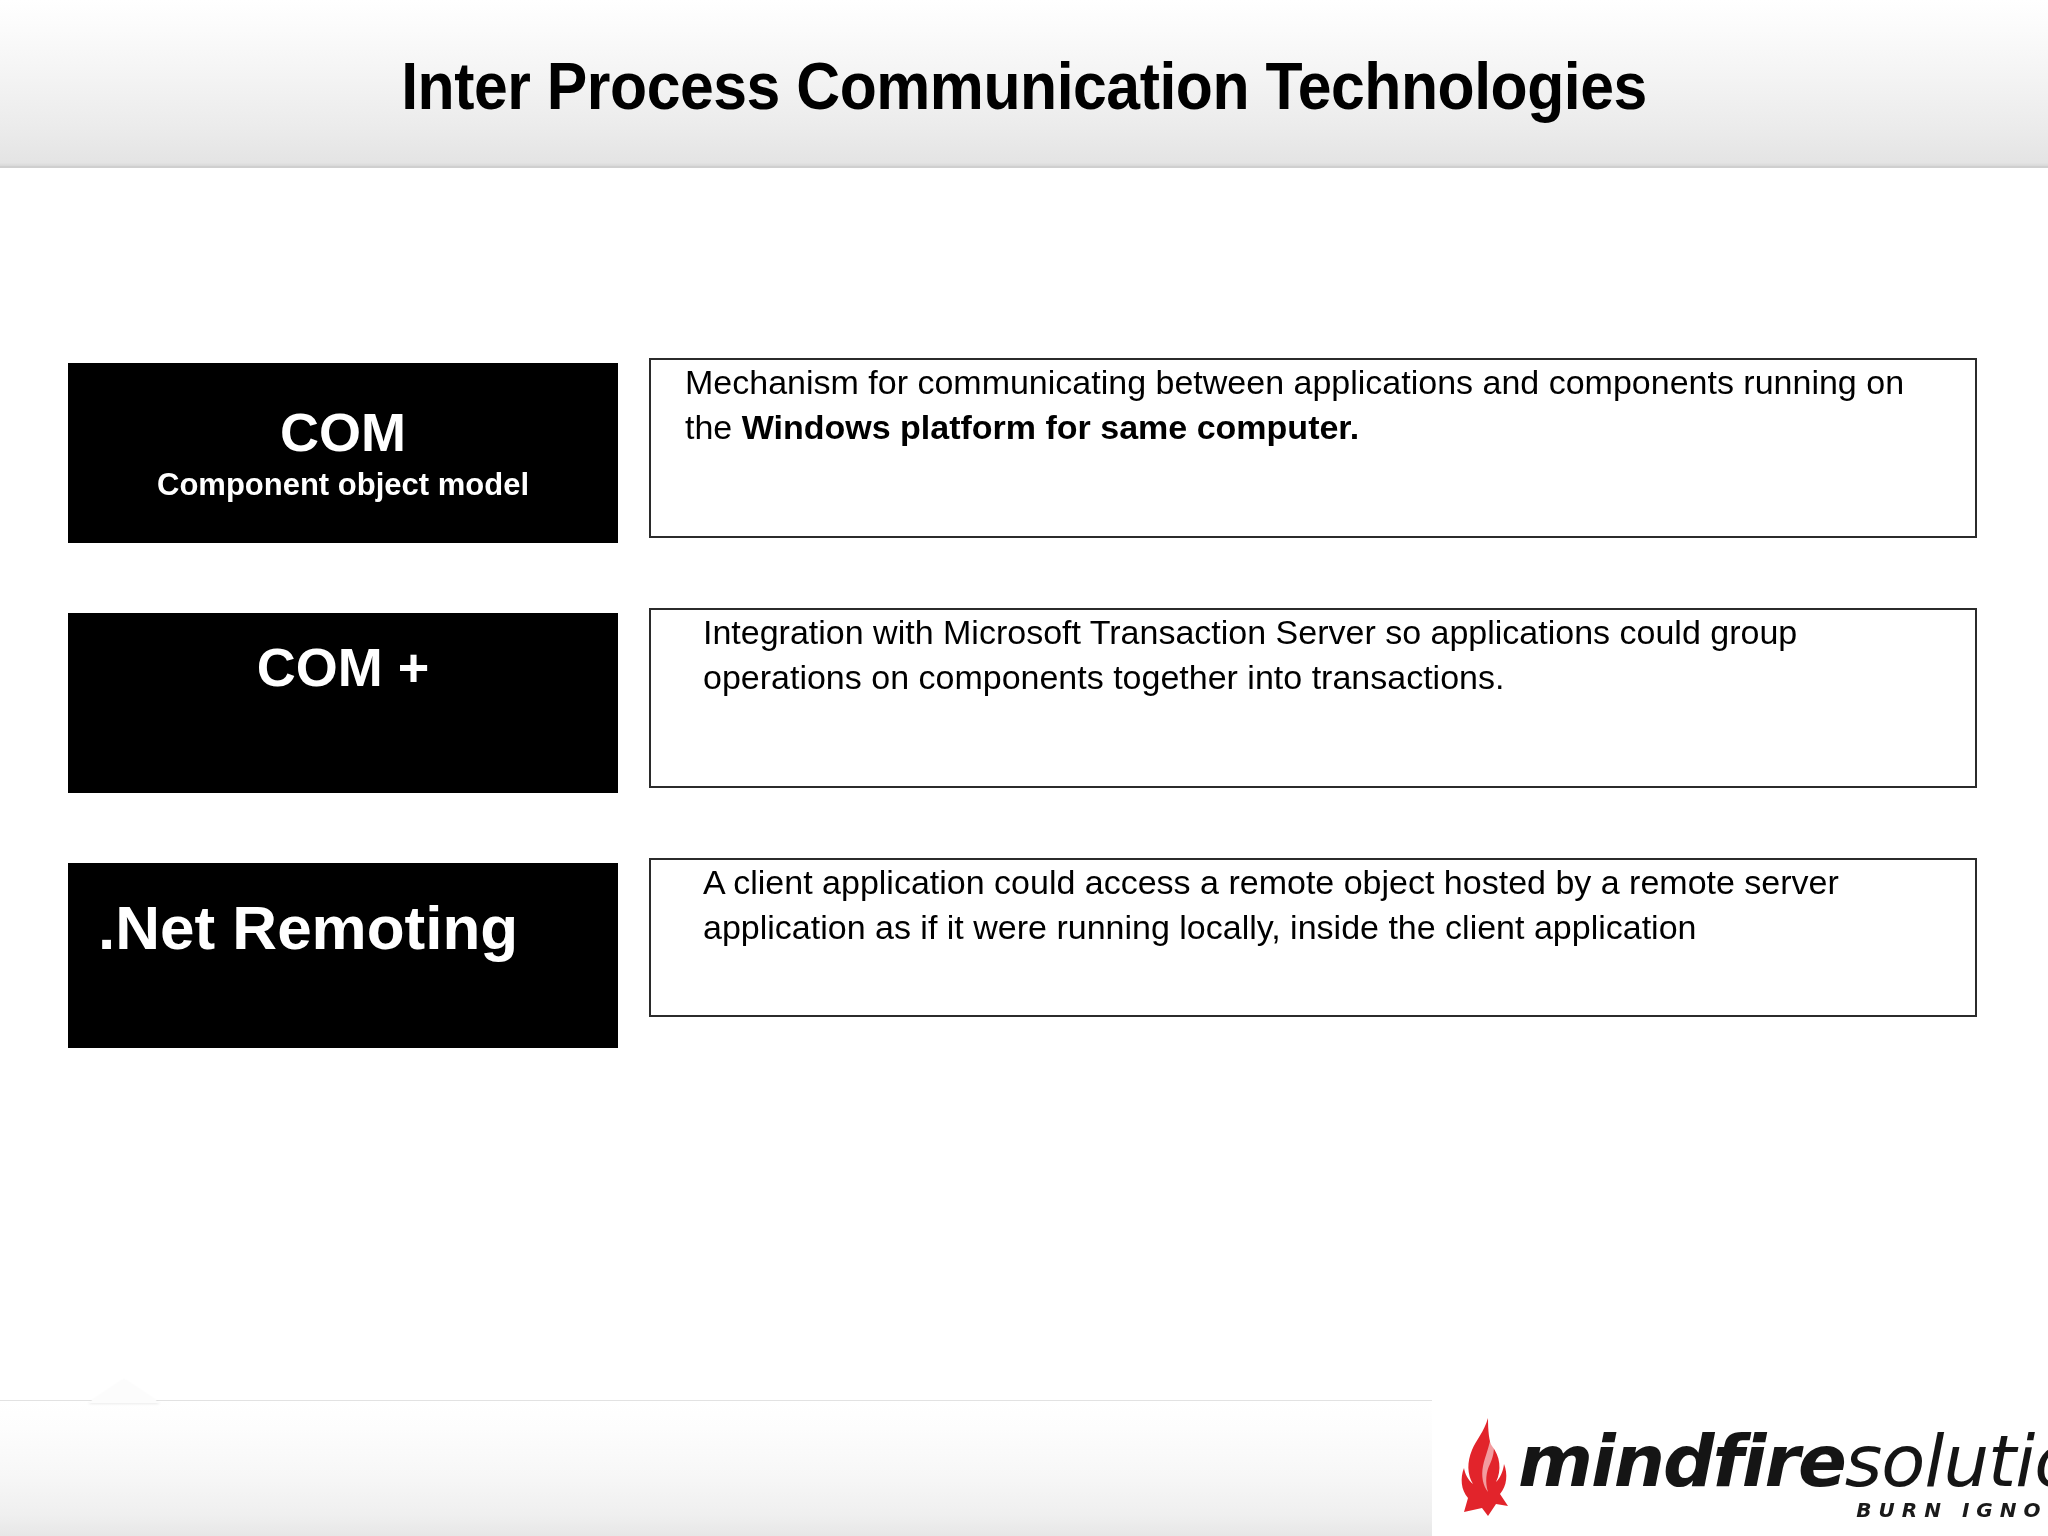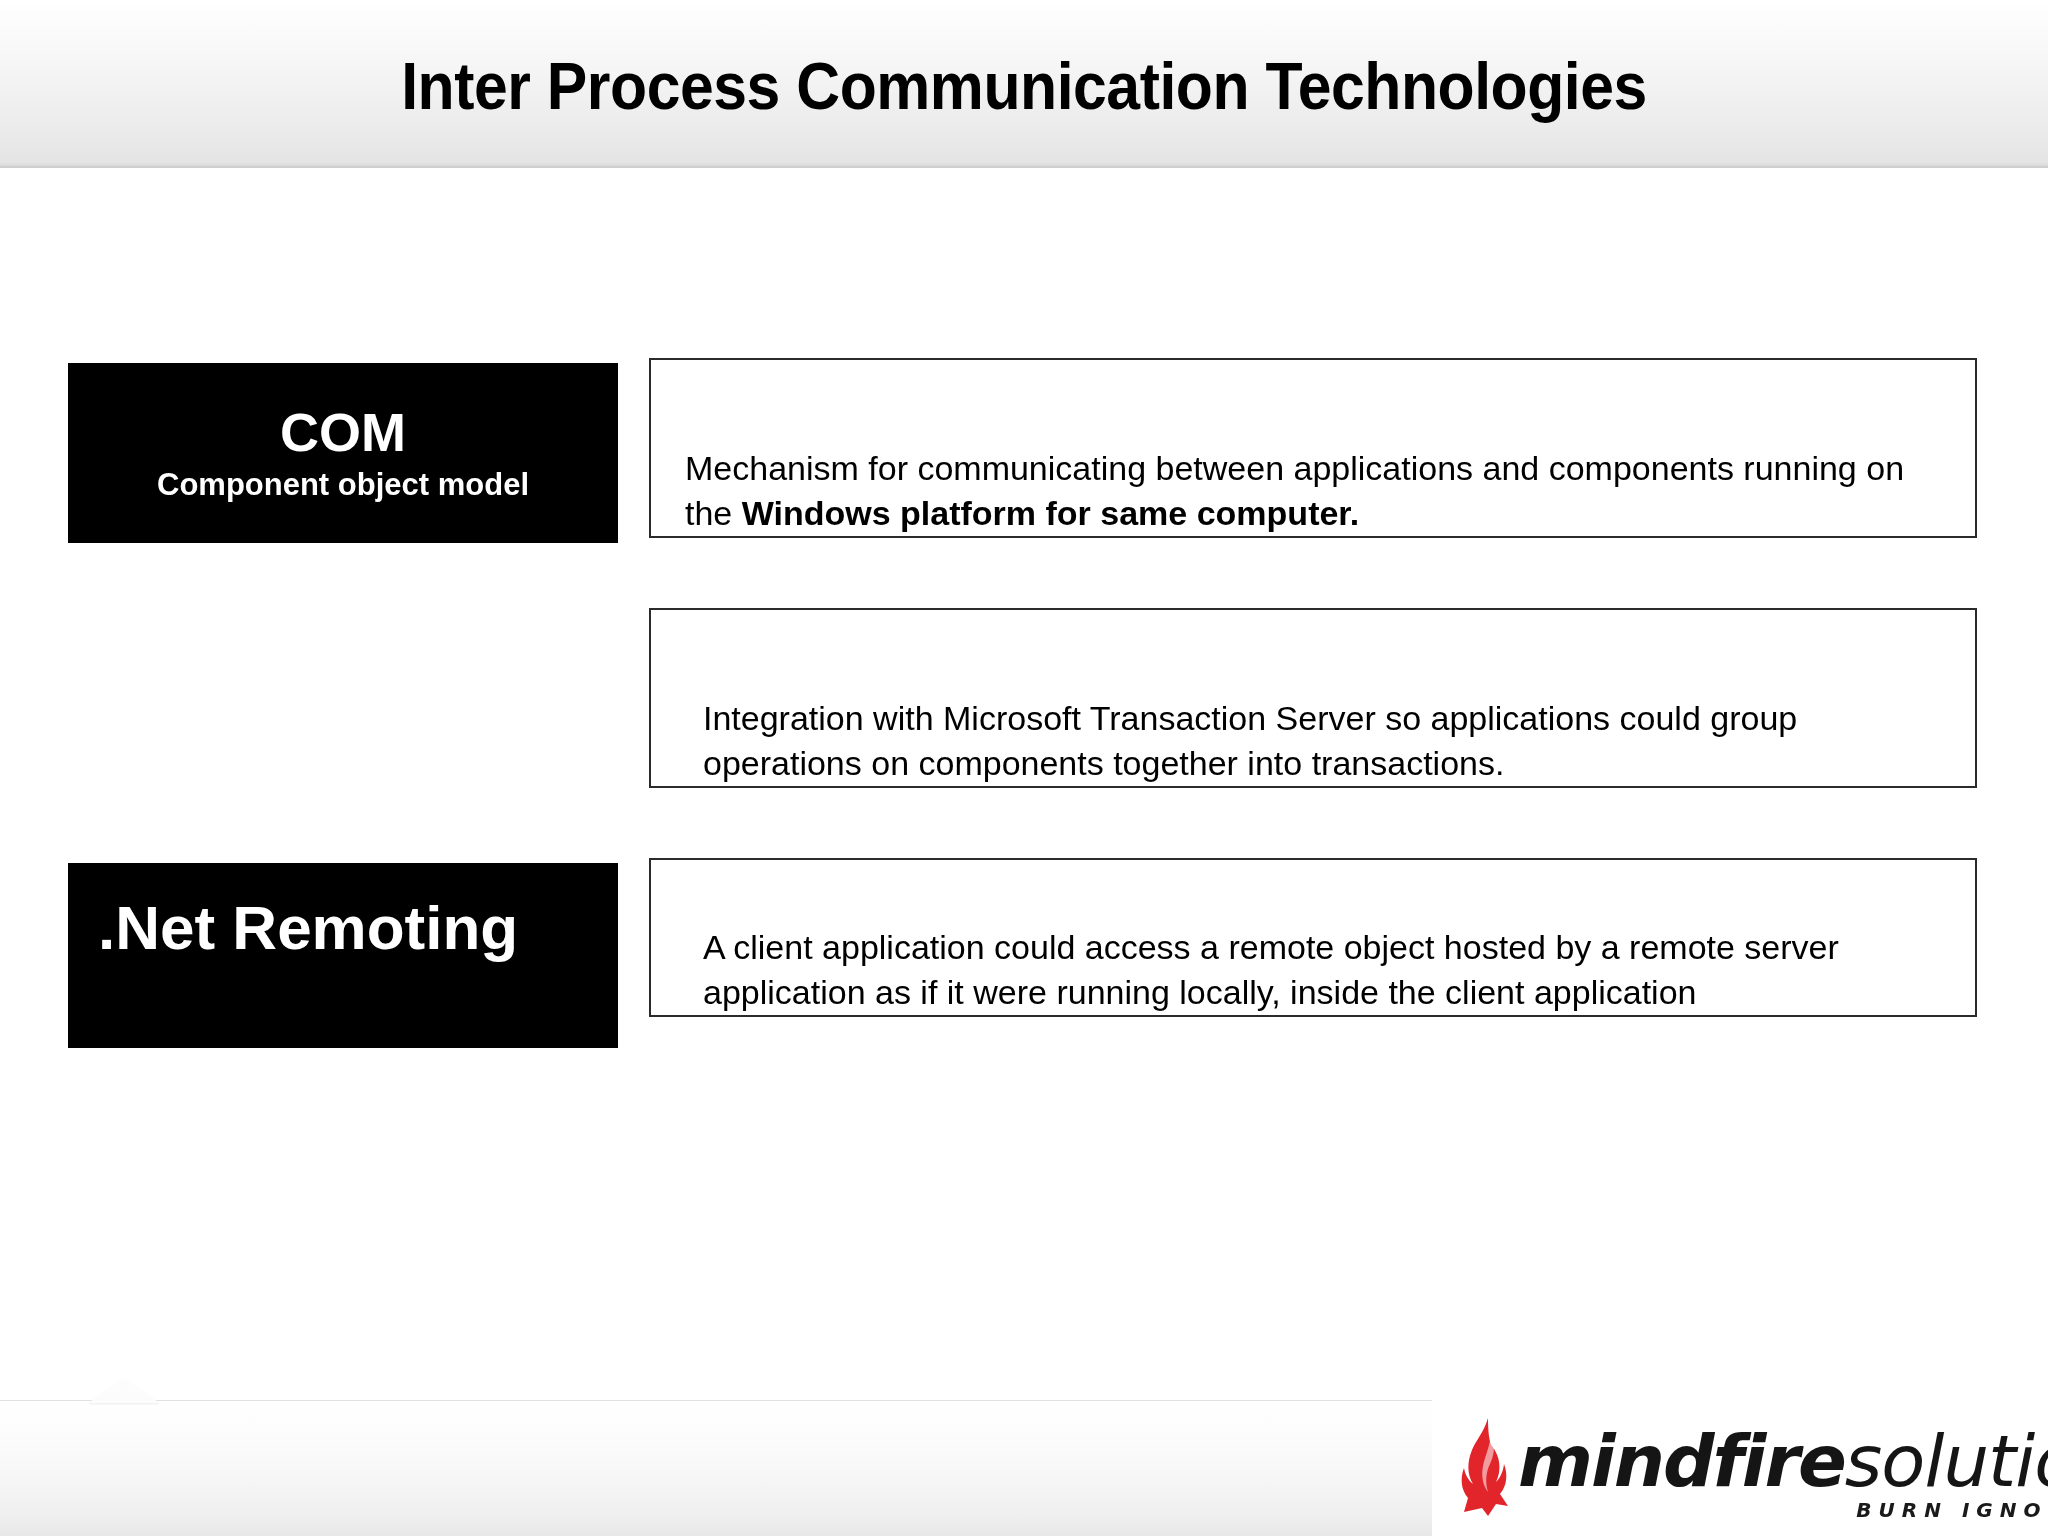--- a/index.html
+++ b/index.html
@@ -102,21 +102,21 @@
   .desc-box {
     position: absolute;
     left: 617px;
     top: 3px;
     width: 1328px;
     height: 180px;
     border: 2px solid #2b2b2b;
     background: #ffffff;
     box-sizing: border-box;
     display: flex;
-    align-items: flex-end;
+    align-items: flex-start;
   }
   .desc-box.tall { height: 159px; }
 
   .desc-text {
     font-size: 34px;
     line-height: 1.32;
     color: #000000;
     padding: 0 26px 0 34px;
     font-family: "Liberation Sans Narrow", "Liberation Sans", sans-serif;
     width: 100%;
@@ -220,20 +220,23 @@
     </div>
     <div class="desc-box">
       <div class="desc-text">
         <span>Mechanism for communicating between applications and components running on the </span><b>Windows platform for same computer.</b>
       </div>
     </div>
   </div>
 
 
   <div class="tech-row">
+    <div class="label-box top-align">
+      <div class="label-main">COM +</div>
+    </div>
     <div class="desc-box">
       <div class="desc-text indent">Integration with Microsoft Transaction Server so applications could group operations on components together into transactions.</div>
     </div>
   </div>
 
   <div class="tech-row row-tall">
     <div class="label-box left-align tall">
       <div class="label-main big">.Net Remoting</div>
     </div>
     <div class="desc-box tall">

